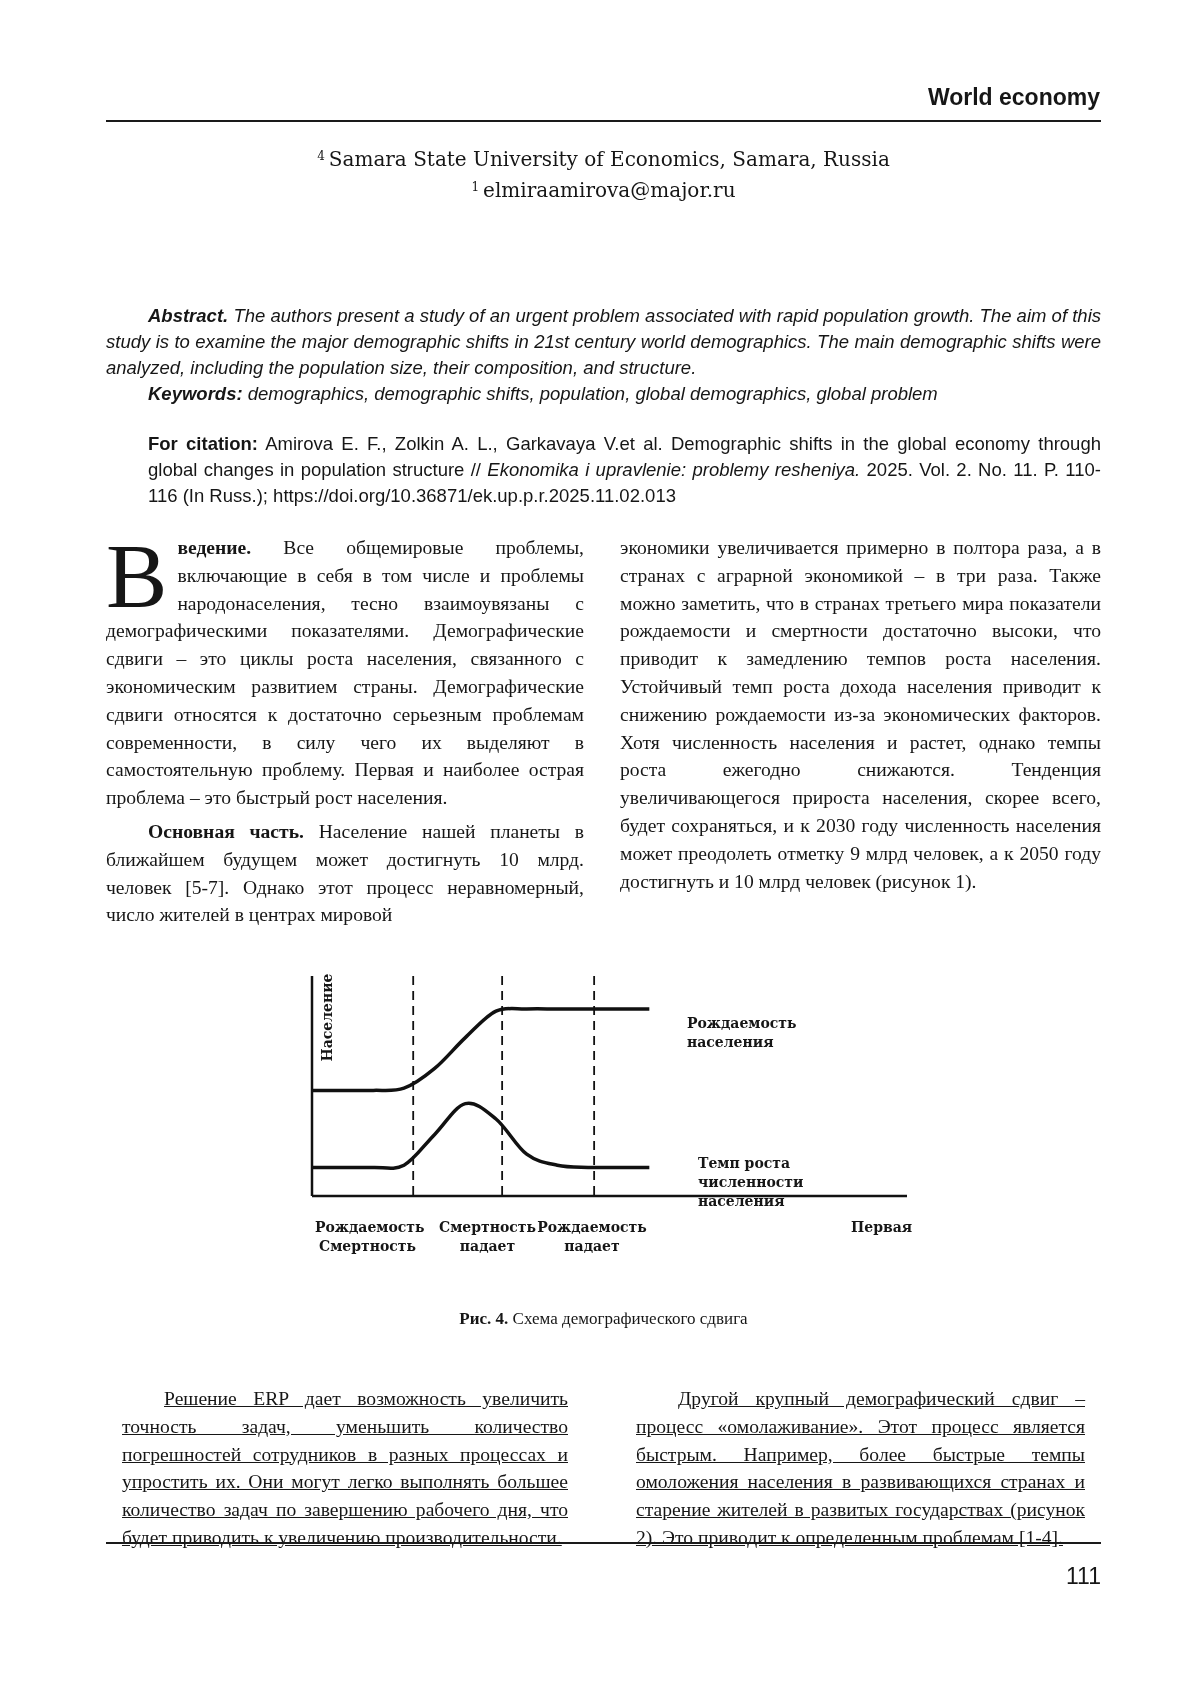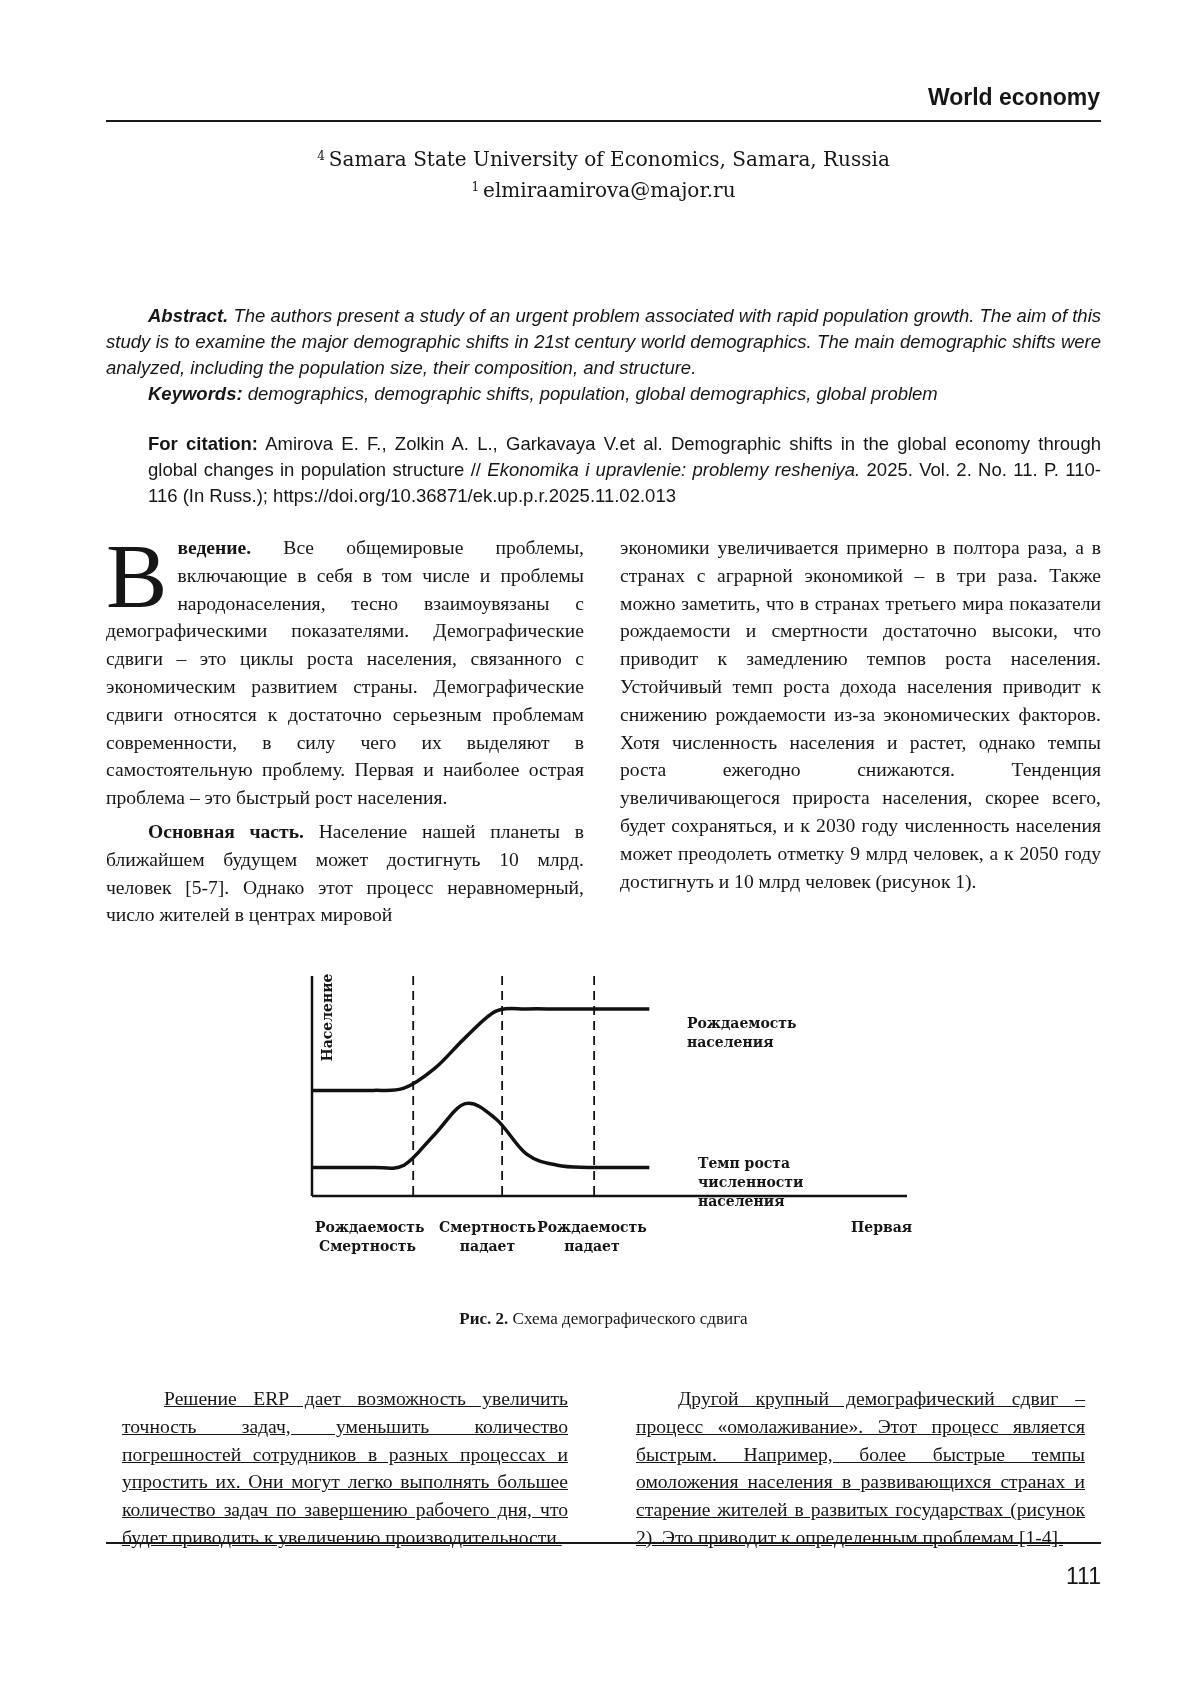--- a/index.html
+++ b/index.html
@@ -112,21 +112,21 @@
       <div>падает</div>
     </div>
     <div class="fig-text" style="left:237px; top:250px; text-align:center; width:120px;">
       <div>Рождаемость</div>
       <div>падает</div>
     </div>
     <div class="fig-text" style="left:556px; top:250px;">Первая</div>
   </div>
 
   <div class="fig-caption">
-    <b>Рис. 2.</b> <span>Схема демографического сдвига</span>
+    <b>Рис. 4.</b> <span>Схема демографического сдвига</span>
   </div>
 
   <div class="col-bottom" style="left:106px; width:478px;">
     <p>Решение ERP дает возможность увеличить точность задач, уменьшить количество погрешностей сотрудников в разных процессах и упростить их. Они могут легко выполнять большее количество задач по завершению рабочего дня, что будет приводить к увеличению производительности.</p>
   </div>
   <div class="col-bottom" style="left:620px; width:481px;">
     <p>Другой крупный демографический сдвиг – процесс «омолаживание». Этот процесс является быстрым. Например, более быстрые темпы омоложения населения в развивающихся странах и старение жителей в развитых государствах (рисунок 2). Это приводит к определенным проблемам [1-4].</p>
   </div>
 
   <div class="rule" style="top:1542px;"></div>

